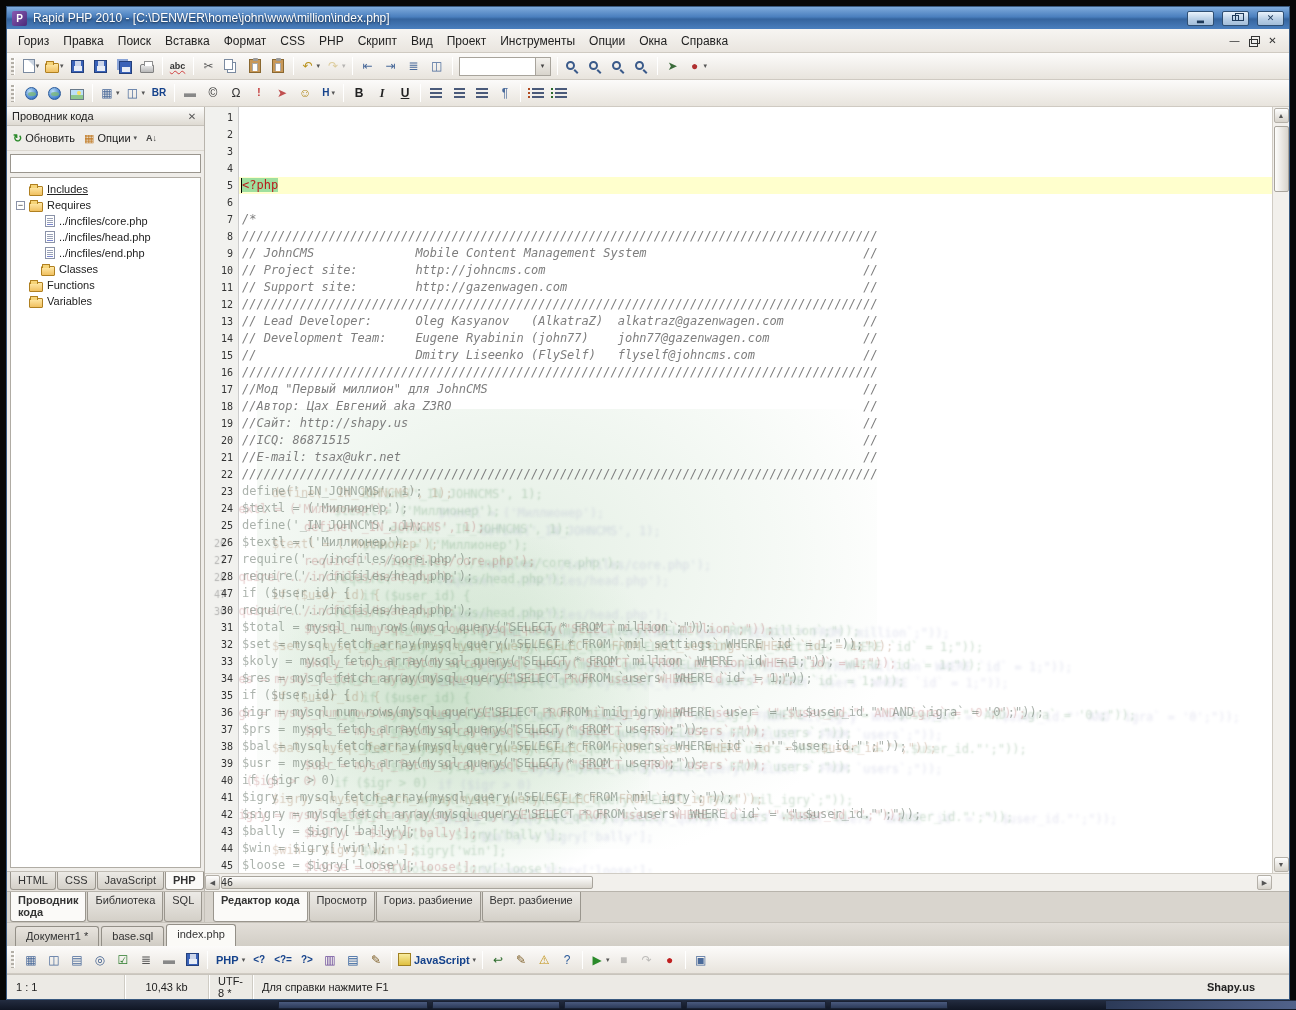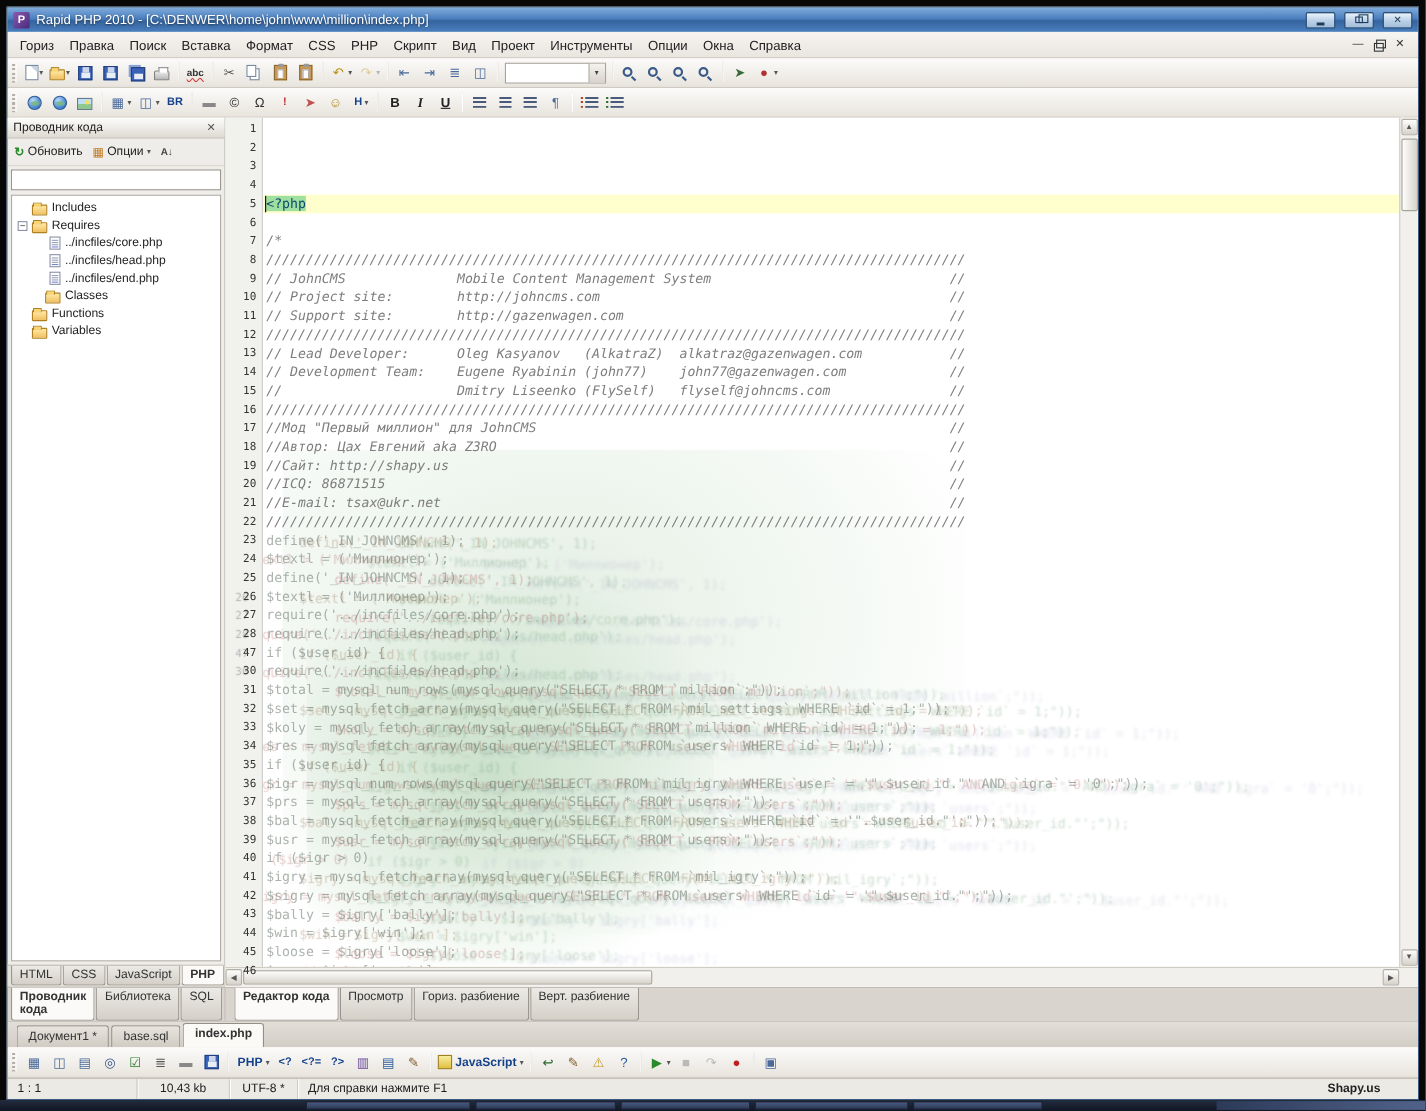--- a/index.html
+++ b/index.html
@@ -98,47 +98,47 @@
   .editor{flex:1;position:relative;display:flex;flex-direction:column;min-width:0;background:#fff}
   .code-wrap{flex:1;display:flex;min-height:0;position:relative}
   .gutter{flex:0 0 34px;width:34px;background:#f1f1ee;border-right:1px solid #ccc;padding-top:2px}
   .gnum{height:17px;text-align:right;padding-right:5px;font:10px/17px "DejaVu Sans Mono",monospace;color:#333}
   .gnum.gdup{text-shadow:-7px 1px 1px rgba(90,90,90,.4)}
   .lines{flex:1;position:relative;padding-top:2px;margin-right:17px;overflow:hidden;font:12px/17px "DejaVu Sans Mono",monospace;white-space:pre}
   .cl{height:17px;position:relative;padding-left:3px}
   .cl.cur{background:#ffffcd}
   .cl.cur::after{content:"";position:absolute;left:2px;top:1px;width:1px;height:15px;background:#000}
   .tk-cm{color:#7e7e7e;font-style:italic}
-  .tk-tag{background:#9fdf9f;color:#0c4a6e}
+  .tk-tag{background:#9fdf9f;color:#b91c1c}
   .cl.ghost .tk-gh{color:rgba(104,116,106,.55);filter:blur(.55px);text-shadow:62px 2px 1px rgba(172,82,82,.32),148px 4px 2px rgba(92,150,102,.3),238px 6px 3px rgba(102,112,172,.2)}
   .cl.ghost:nth-of-type(2n) .tk-gh{text-shadow:-18px 1px 1px rgba(172,82,82,.3),92px 3px 2px rgba(92,150,102,.32),196px 5px 3px rgba(118,118,180,.2)}
   .cl.ghost:nth-of-type(3n) .tk-gh{text-shadow:30px 2px 1px rgba(150,100,60,.3),120px 3px 2px rgba(80,140,90,.3)}
   .smudge1{position:absolute;left:18px;top:302px;width:620px;height:440px;background:radial-gradient(ellipse at 40% 35%,rgba(206,226,206,.55),rgba(226,238,226,.3) 55%,rgba(240,246,240,0) 78%);pointer-events:none}
   .smudge2{position:absolute;left:40px;top:430px;width:370px;height:340px;background:radial-gradient(ellipse at 45% 50%,rgba(158,198,158,.45),rgba(198,224,198,.22) 60%,rgba(255,255,255,0) 80%);pointer-events:none}
   .vscroll{position:absolute;right:0;top:0;bottom:0;width:17px;background:#f2f0ec;border-left:1px solid #d0ccc4;display:flex;flex-direction:column;align-items:center}
   .scr-btn{width:15px;height:15px;flex:0 0 15px;background:linear-gradient(#fefefe,#d6d2ca);border:1px solid #b4b0a8;border-radius:2px;font-size:7px;color:#555;display:flex;align-items:center;justify-content:center;margin:1px 0}
   .vthumb{width:15px;height:66px;background:linear-gradient(to right,#fdfdfc,#d8d4cc);border:1px solid #a8a49c;border-radius:2px;margin-top:2px}
   .vsp{flex:1}
   .hscroll{flex:0 0 16px;display:flex;align-items:center;background:#f2f0ec;border-top:1px solid #d0ccc4;padding-right:17px}
   .hthumb{width:372px;height:13px;background:linear-gradient(#fdfdfc,#d8d4cc);border:1px solid #a8a49c;border-radius:2px;margin:0 1px}
 
   
   .strip{flex:0 0 22px;display:flex;background:#d9d5ce;border-top:1px solid #b8b4ac}
   .strip-left{flex:0 0 198px;width:198px;display:flex;padding:0 3px;border-right:1px solid #c4c0b8}
   .strip-right{flex:1;display:flex;padding:0 8px}
   .doctabs{flex:0 0 24px;display:flex;align-items:flex-end;background:linear-gradient(#e2ded8,#d2cec6);padding:0 8px;border-top:1px solid #c8c4bc}
   .dtab{padding:3px 10px;font-size:11px;border:1px solid #938f87;border-bottom:none;border-radius:3px 3px 0 0;background:linear-gradient(#e8e4de,#d0ccc4);margin-right:2px;height:20px;color:#333}
-  .dtab.active{background:#fbfaf7;font-weight:bold;height:22px}
+  .dtab.active{background:#fbfaf7;font-weight:normal;height:22px}
 
   
   .status{flex:0 0 19px;display:flex;align-items:center;background:#eceae5;border-top:1px solid #c8c4bc;font-size:11px}
   .sseg{padding:0 9px;height:100%;display:flex;align-items:center;border-right:1px solid #cfccc4;box-shadow:1px 0 0 #fff}
   .sseg.caret{width:118px}
   .sseg.size{width:84px;justify-content:center}
-  .sseg.enc{width:62px;justify-content:center}
+  .sseg.enc{width:44px;justify-content:center}
   .sseg.hint{flex:1;border-right:none;box-shadow:none}
   .sseg.brand{border-right:none;box-shadow:none;font-weight:bold;padding-right:34px}
 
   
   .taskbar{position:absolute;left:0;top:1000px;width:1296px;height:10px;background:linear-gradient(#232c40,#101624);display:flex;align-items:center}
   .tk-item{height:8px;border-radius:1px;background:linear-gradient(#4a5a7e,#2c3a58);border:1px solid #1a2234;margin-right:4px}
   .tk-sp{width:278px;flex:0 0 278px}
   .tk-tray{margin-left:auto;width:190px;height:8px;background:linear-gradient(to right,#2c3a58,#51628a)}
 </style>
 </head>
@@ -365,21 +365,21 @@
             <span style="font-size:7px;color:#555">▾</span>
           </span>
           <span class="st-btn">
             <span class="st-ic" style="font-size:9px;font-weight:bold;color:#444">A↓</span>
           </span>
         </div>
         <div class="side-filter">
           <input value="" style="">
         </div>
         <div class="tree" id="tree">
-            <div class="tree-row" style="padding-left: 5px;">
+            <div class="tree-row" style="padding-left: 5px; text-decoration: underline;">
               <span class="exp-sp"></span>
               <span class="tico k-folder"></span>
               <span class="tlabel">Includes</span>
             </div>
             <div class="tree-row" style="padding-left: 5px;">
               <span class="expander">−</span>
               <span class="tico k-folder"></span>
               <span class="tlabel">Requires</span>
             </div>
             <div class="tree-row" style="padding-left: 21px;">

